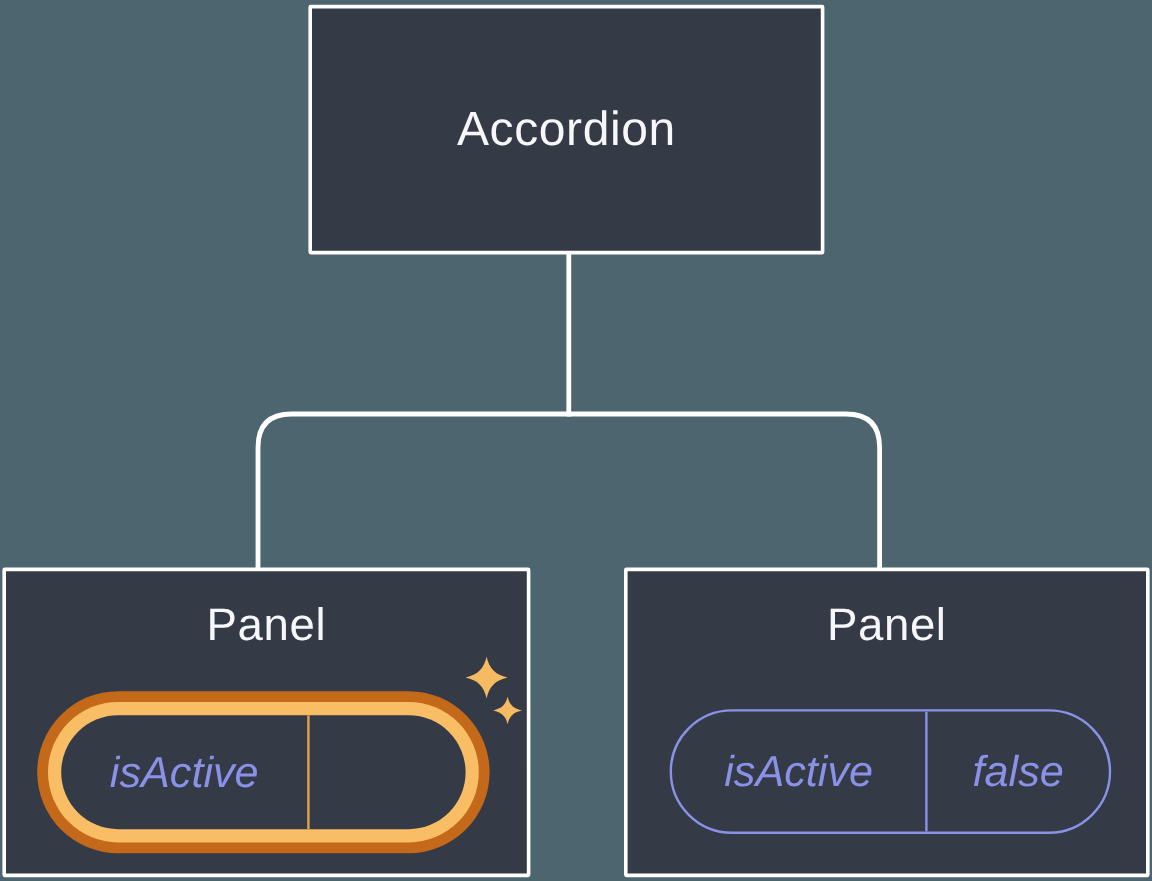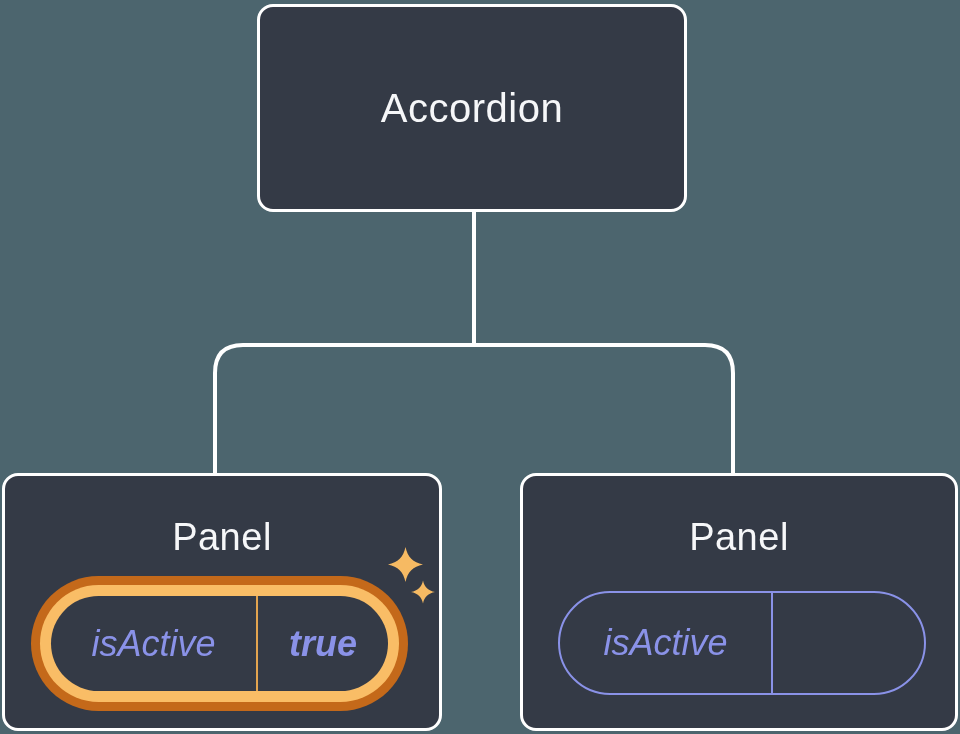--- a/index.html
+++ b/index.html
@@ -19,21 +19,21 @@
     left: 0;
     top: 0;
     width: 960px;
     height: 734px;
     z-index: 1;
   }
   .node {
     position: absolute;
     background: #343A46;
     border: 3px solid #FFFFFF;
-    border-radius: 16px;
+    border-radius: 2px;
     box-sizing: border-box;
     color: #F6F7F9;
     z-index: 2;
   }
   .root-node {
     left: 257px;
     top: 4px;
     width: 430px;
     height: 208px;
     display: flex;
@@ -54,21 +54,21 @@
   .panel-node-right {
     left: 520px;
     top: 473px;
     width: 438px;
     height: 258px;
   }
   .panel-title {
     position: absolute;
     left: 0;
     right: 0;
-    top: 40px;
+    top: 24px;
     text-align: center;
     font-size: 38px;
     font-weight: 500;
     letter-spacing: 0.5px;
   }
   
   .pill-active-outer {
     position: absolute;
     left: 26px;
     top: 100px;
@@ -153,34 +153,34 @@
 
 <div class="node panel-node-left">
   <div class="panel-title">Panel</div>
   <div class="pill-active-outer">
     <div class="pill-active-mid">
       <div class="pill-active-inner">
         <div class="pill-cell cell-name">
           <span>isActive</span>
         </div>
         <div class="divider-active"></div>
-        <div class="pill-cell cell-value">
-          <span>true</span>
-        </div>
       </div>
     </div>
   </div>
 </div>
 
 <svg class="sparkles" viewBox="0 0 58 64" xmlns="http://www.w3.org/2000/svg">
   <path fill="#F6BA63" d="M20.5 4 C 22.6 14, 28 19.4, 38 21.5 C 28 23.6, 22.6 29, 20.5 39 C 18.4 29, 13 23.6, 3 21.5 C 13 19.4, 18.4 14, 20.5 4 Z"></path>
   <path fill="#F6BA63" d="M38 37.5 C 39.5 44.5, 43.2 47.6, 50 49 C 43.2 50.4, 39.5 53.5, 38 60.5 C 36.5 53.5, 32.8 50.4, 26 49 C 32.8 47.6, 36.5 44.5, 38 37.5 Z"></path>
 </svg>
 
 <div class="node panel-node-right">
   <div class="panel-title">Panel</div>
   <div class="pill-inactive">
     <div class="pill-cell cell-name">
       <span>isActive</span>
     </div>
     <div class="divider-inactive"></div>
+    <div class="pill-cell cell-value">
+      <span>false</span>
+    </div>
   </div>
 </div>
 
 </body></html>

